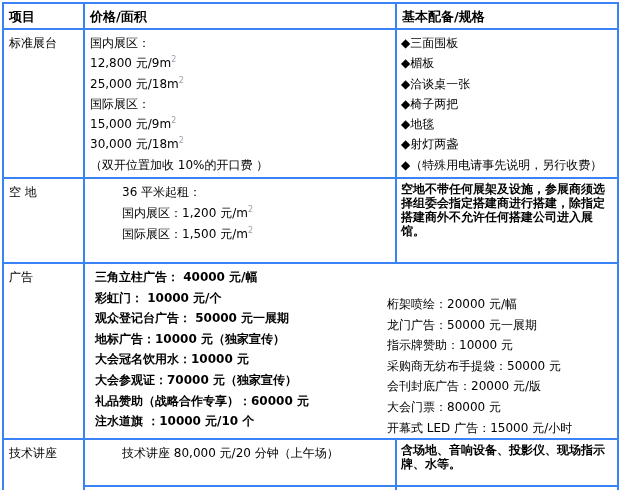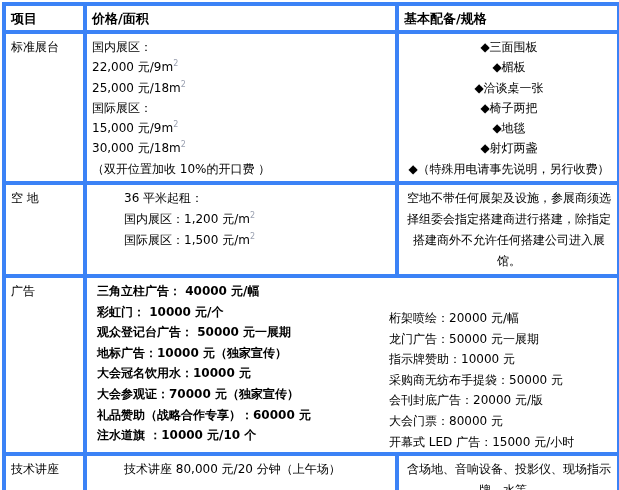--- a/index.html
+++ b/index.html
@@ -11,40 +11,40 @@
     color: #000000;
     font-size: 12px;
   }
   table.price-table {
     border-collapse: collapse;
     table-layout: fixed;
     margin: 2px;
     width: 615px;
   }
   th, td {
-    border: 4px solid #3b82f6;
+    border: 2px solid #3b82f6;
     vertical-align: top;
     padding: 0;
     overflow: hidden;
   }
   th {
     text-align: left;
     font-size: 13px;
     font-weight: bold;
     height: 24px;
     padding: 4px 3px 2px 5px;
     white-space: nowrap;
   }
   td.label-cell { padding: 5px 2px 18px 5px; }
   td.price-cell { padding: 3px 2px 2px 5px; }
-  td.spec-cell  { padding: 3px 2px 2px 4px; text-align: center; }
+  td.spec-cell  { padding: 3px 2px 2px 4px; }
   .line   { line-height: 20.3px; white-space: nowrap; }
   .line21 { line-height: 21px;   white-space: nowrap; margin-left: 32px; }
   .adline { line-height: 20.6px; white-space: nowrap; }
-  .wrap   { line-height: 21px; white-space: normal; }
+  .wrap   { line-height: 14px; white-space: normal; font-weight: bold; }
   sup.msup {
     font-size: 8px;
     color: #9aa0b0;
     vertical-align: super;
     line-height: 0;
   }
   tr.row-standard  > td { height: 142px; }
   tr.row-space     > td { height: 85px; }
   tr.row-ad        > td { height: 165px; }
   tr.row-lecture-1 > td { height: 47px; }
@@ -68,21 +68,21 @@
       <tr>
     <th>项目</th>
     <th>价格/面积</th>
     <th>基本配备/规格</th>
   </tr>
 
   <tr class="row-standard">
     <td class="label-cell">标准展台</td>
     <td class="price-cell">
       <div class="line"><span>国内展区：</span><sup class="msup"></sup></div>
-      <div class="line"><span>22,000 元/9m</span><sup class="msup">2</sup></div>
+      <div class="line"><span>12,800 元/9m</span><sup class="msup">2</sup></div>
       <div class="line"><span>25,000 元/18m</span><sup class="msup">2</sup></div>
       <div class="line"><span>国际展区：</span><sup class="msup"></sup></div>
       <div class="line"><span>15,000 元/9m</span><sup class="msup">2</sup></div>
       <div class="line"><span>30,000 元/18m</span><sup class="msup">2</sup></div>
       <div class="line"><span>（双开位置加收 10%的开口费 ）</span><sup class="msup"></sup></div>
     </td>
     <td class="spec-cell">
       <div class="line">◆三面围板</div>
       <div class="line">◆楣板</div>
       <div class="line">◆洽谈桌一张</div>

